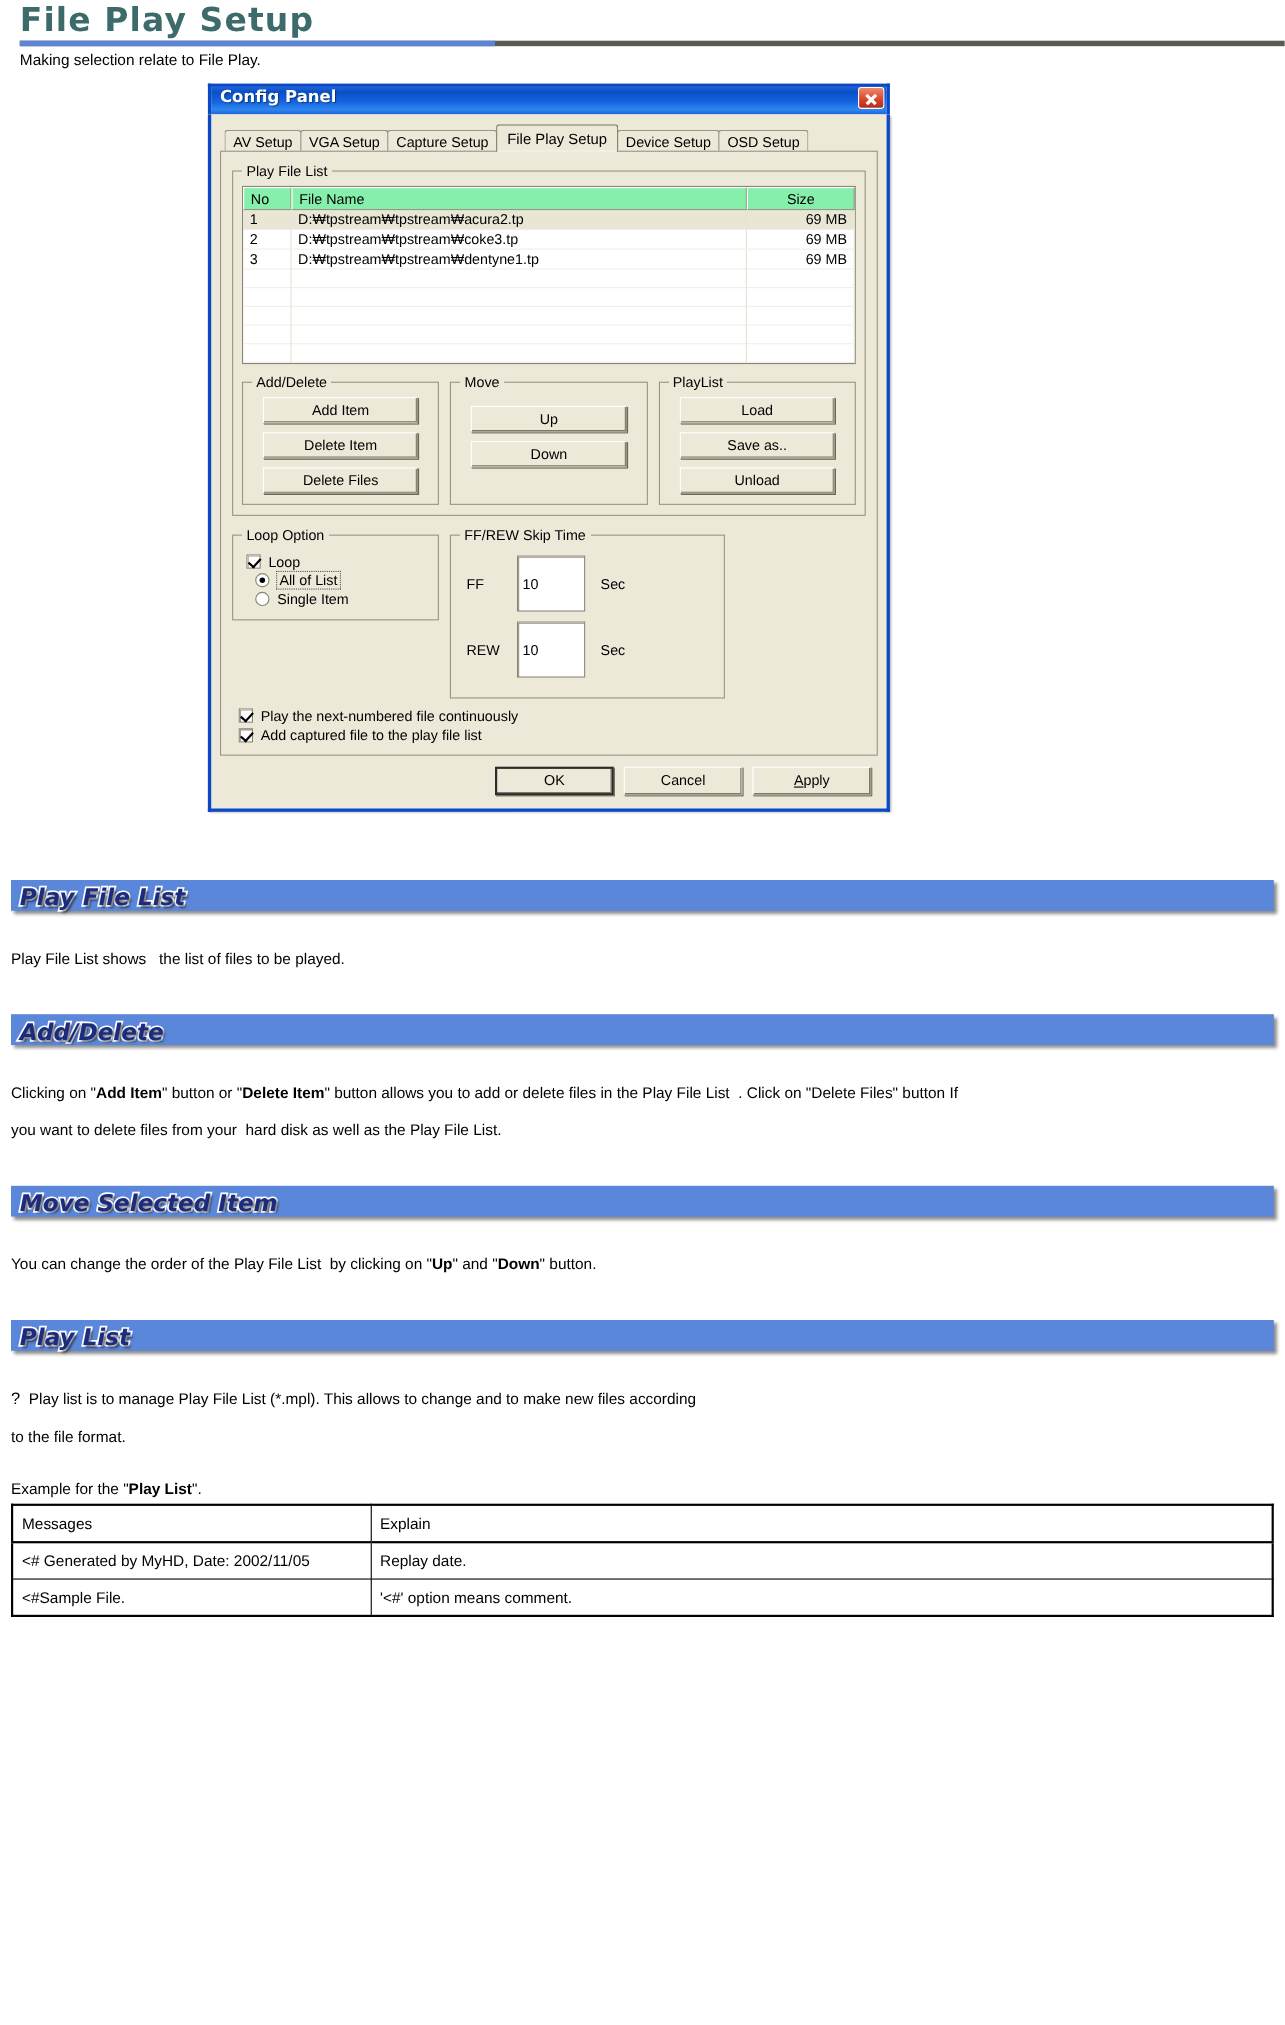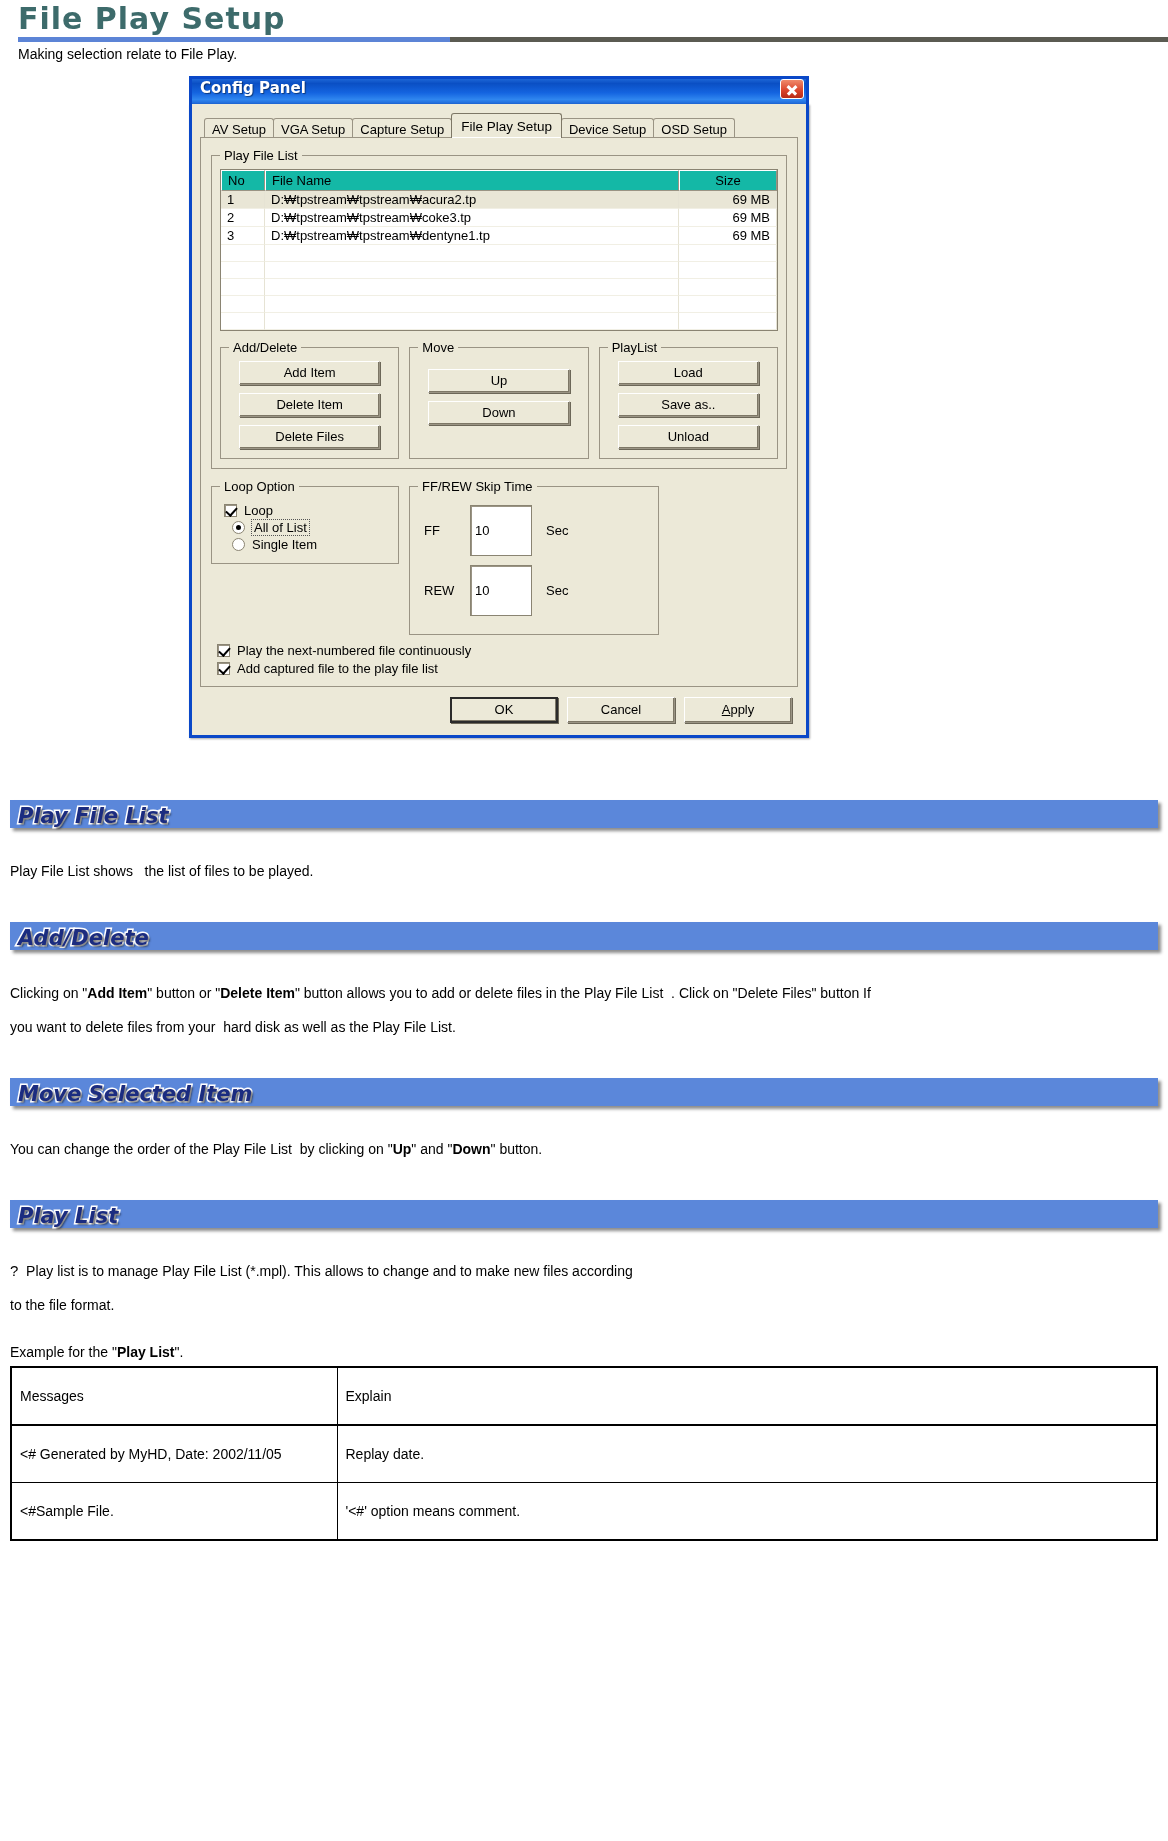--- a/index.html
+++ b/index.html
@@ -88,21 +88,21 @@
     margin:0; padding: 6px 8px 9px 8px; background:transparent;
   }
   fieldset.grp > legend { font-size:13px; padding:0 4px; color:#000; }
 
   
   .listview { border:1px solid #8a8472; background:#fff; }
   .lv-head { display:flex; background:#ece9d8; }
   .lv-head .cell {
     border-right:1px solid #9a9484; border-bottom:1px solid #9a9484;
     border-top:1px solid #fff; border-left:1px solid #fff;
-    font-size:13px; padding: 2px 6px; background:#14b8a6;
+    font-size:13px; padding: 2px 6px; background:#86efac;
   }
   .lv-row { display:flex; font-size:13px; }
   .lv-row .cell { padding: 1px 6px; border-right:1px solid #e6e3d4; border-bottom:1px solid #f1efe4;}
   .lv-row.sel { background:#e9e6d6; }
   .lv-row.empty .cell { height:17px; }
   .col-no   { width: 44px; }
   .col-name { flex: 1 1 auto; }
   .col-size { width: 98px; text-align: right; }
   .lv-head .col-size { text-align:center; }
 
@@ -179,21 +179,21 @@
   .sect { margin-top: 34px; }
   .sect .body { margin: 26px 10px 0 10px; font-size:14px; line-height: 34px; }
   .qmark { font-size:15px; }
 
   
   .ex-line { margin: 22px 10px 6px 10px; font-size:14px; }
   table.mpl {
     width: 1148px; margin: 0 10px; border-collapse: collapse;
     border: 2px solid #000; font-size:14px;
   }
-  table.mpl td { border: 1px solid #000; padding: 20px 8px; vertical-align: top; }
+  table.mpl td { border: 1px solid #000; padding: 8px 8px; vertical-align: top; }
   table.mpl td.c1 { width: 326px; }
   table.mpl tr.head td { border-bottom:2px solid #000; }
   .tall { height: 86px; }
 </style>
 </head>
 <body>
 
 <div class="page-head">
   <h1>File Play Setup</h1>
   <div class="head-rule"></div>

